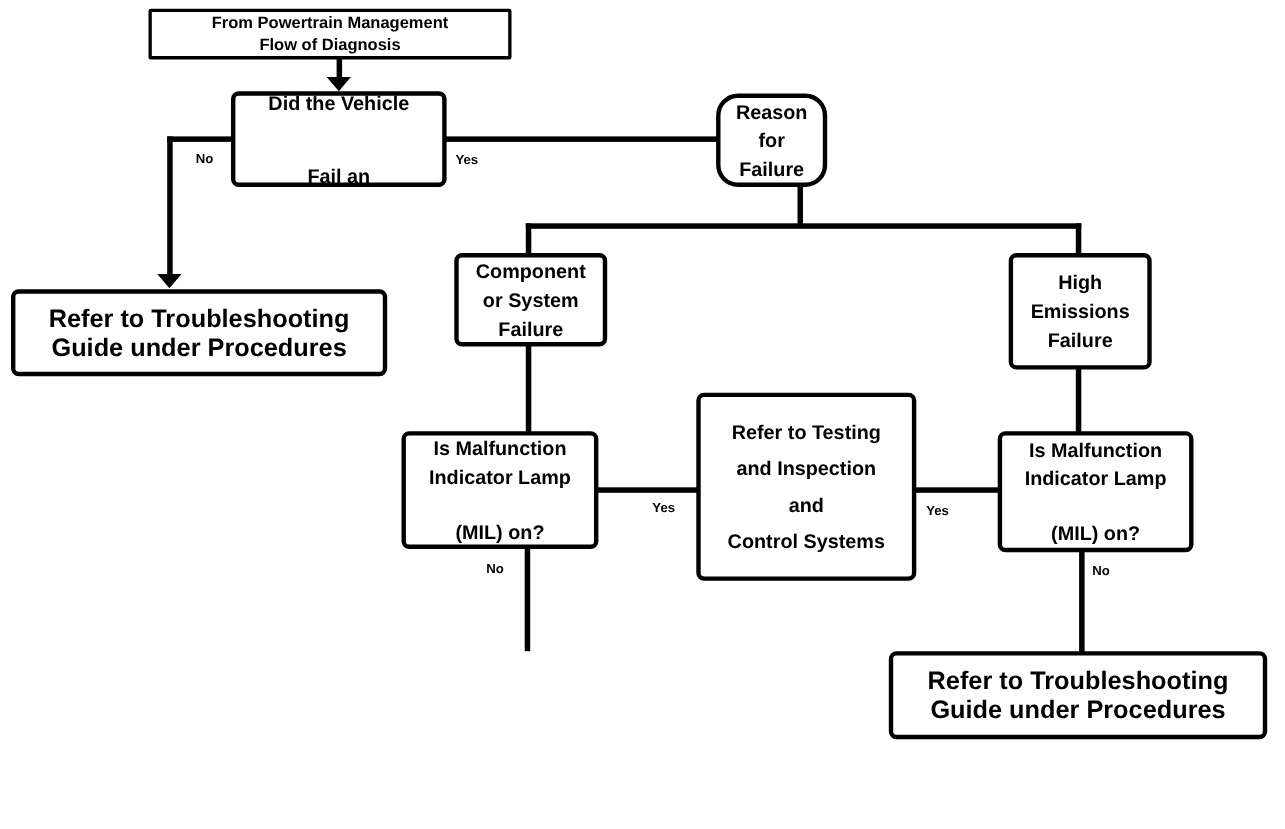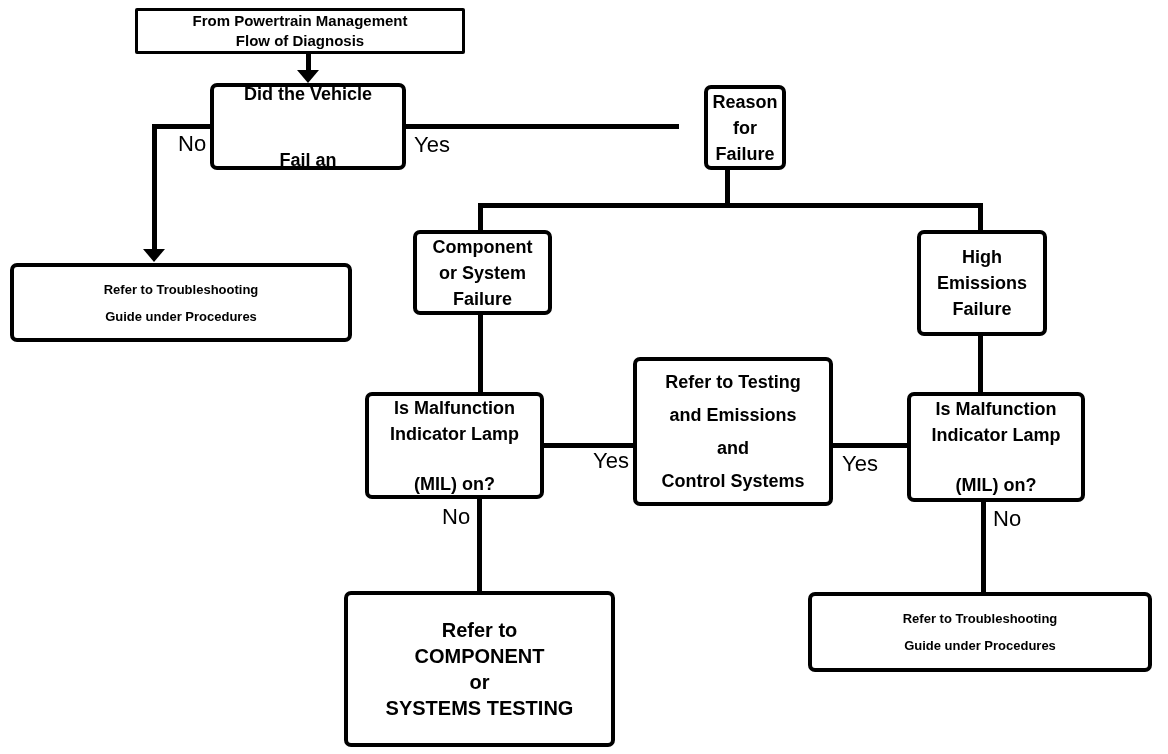--- a/index.html
+++ b/index.html
@@ -27,42 +27,42 @@
     align-items: center;
     justify-content: center;
     text-align: center;
     font-weight: bold;
     z-index: 2;
   }
   .node.square { border-radius: 2px; border-width: 3px; }
   .ln { white-space: nowrap; }
   .f15 { font-size: 15px; line-height: 20px; }
   .f18 { font-size: 18px; line-height: 26px; }
-  .f19 { font-size: 13px; line-height: 27px; }
+  .f19 { font-size: 23px; line-height: 27px; }
   .f20 { font-size: 20px; line-height: 26px; }
   .lh33 { line-height: 33px; }
   .gap-top { margin-top: 24px; }
   .edge {
     position: absolute;
     background: #000000;
     z-index: 1;
   }
   .arrow-down {
     position: absolute;
     width: 0;
     height: 0;
     border-left: 11px solid transparent;
     border-right: 11px solid transparent;
     border-top: 13px solid #000000;
     z-index: 1;
   }
   .edge-label {
     position: absolute;
-    font-weight: normal;
-    font-size: 22px;
+    font-weight: bold;
+    font-size: 12px;
     line-height: 18px;
     white-space: nowrap;
     z-index: 3;
     background: #ffffff;
     padding: 0 2px;
   }
 </style>
 </head>
 <body>
 
@@ -101,21 +101,21 @@
   <div class="node square" style="left:135px; top:8px; width:330px; height:46px;text-align:right;">
     <div class="ln f15">From Powertrain Management</div>
     <div class="ln f15">Flow of Diagnosis</div>
   </div>
 
   <div class="node" style="left:210px; top:83px; width:196px; height:87px;gap:40px;">
     <div class="ln f18">Did the Vehicle</div>
     <div class="ln f18">Fail an</div>
   </div>
 
-  <div class="node" style="left:704px; top:85px; width:82px; height:85px;">
+  <div class="node" style="left:651px; top:85px; width:101px; height:85px;border-radius:20px;">
     <div class="ln f18">Reason</div>
     <div class="ln f18">for</div>
     <div class="ln f18">Failure</div>
   </div>
 
   <div class="node" style="left:10px; top:263px; width:342px; height:79px;">
     <div class="ln f19">Refer to Troubleshooting</div>
     <div class="ln f19">Guide under Procedures</div>
   </div>
 
@@ -130,38 +130,32 @@
     <div class="ln f18">Emissions</div>
     <div class="ln f18">Failure</div>
   </div>
 
   <div class="node" style="left:365px; top:392px; width:179px; height:107px;">
     <div class="ln f18">Is Malfunction</div>
     <div class="ln f18">Indicator Lamp</div>
     <div class="ln f18 gap-top">(MIL) on?</div>
   </div>
 
-  <div class="node" style="left:633px; top:357px; width:200px; height:149px;">
+  <div class="node" style="left:633px; top:357px; width:200px; height:171px;">
     <div class="ln f18 lh33">Refer to Testing</div>
-    <div class="ln f18 lh33">and Emissions</div>
+    <div class="ln f18 lh33">and Inspection</div>
     <div class="ln f18 lh33">and</div>
     <div class="ln f18 lh33">Control Systems</div>
   </div>
 
   <div class="node" style="left:907px; top:392px; width:178px; height:110px;">
     <div class="ln f18">Is Malfunction</div>
     <div class="ln f18">Indicator Lamp</div>
     <div class="ln f18 gap-top">(MIL) on?</div>
   </div>
 
-  <div class="node" style="left:344px; top:591px; width:271px; height:156px;">
-    <div class="ln f20">Refer to</div>
-    <div class="ln f20">COMPONENT</div>
-    <div class="ln f20">or</div>
-    <div class="ln f20">SYSTEMS TESTING</div>
-  </div>
 
   <div class="node" style="left:808px; top:592px; width:344px; height:80px;">
     <div class="ln f19">Refer to Troubleshooting</div>
     <div class="ln f19">Guide under Procedures</div>
   </div>
 
 </div>
 
 </body></html>

